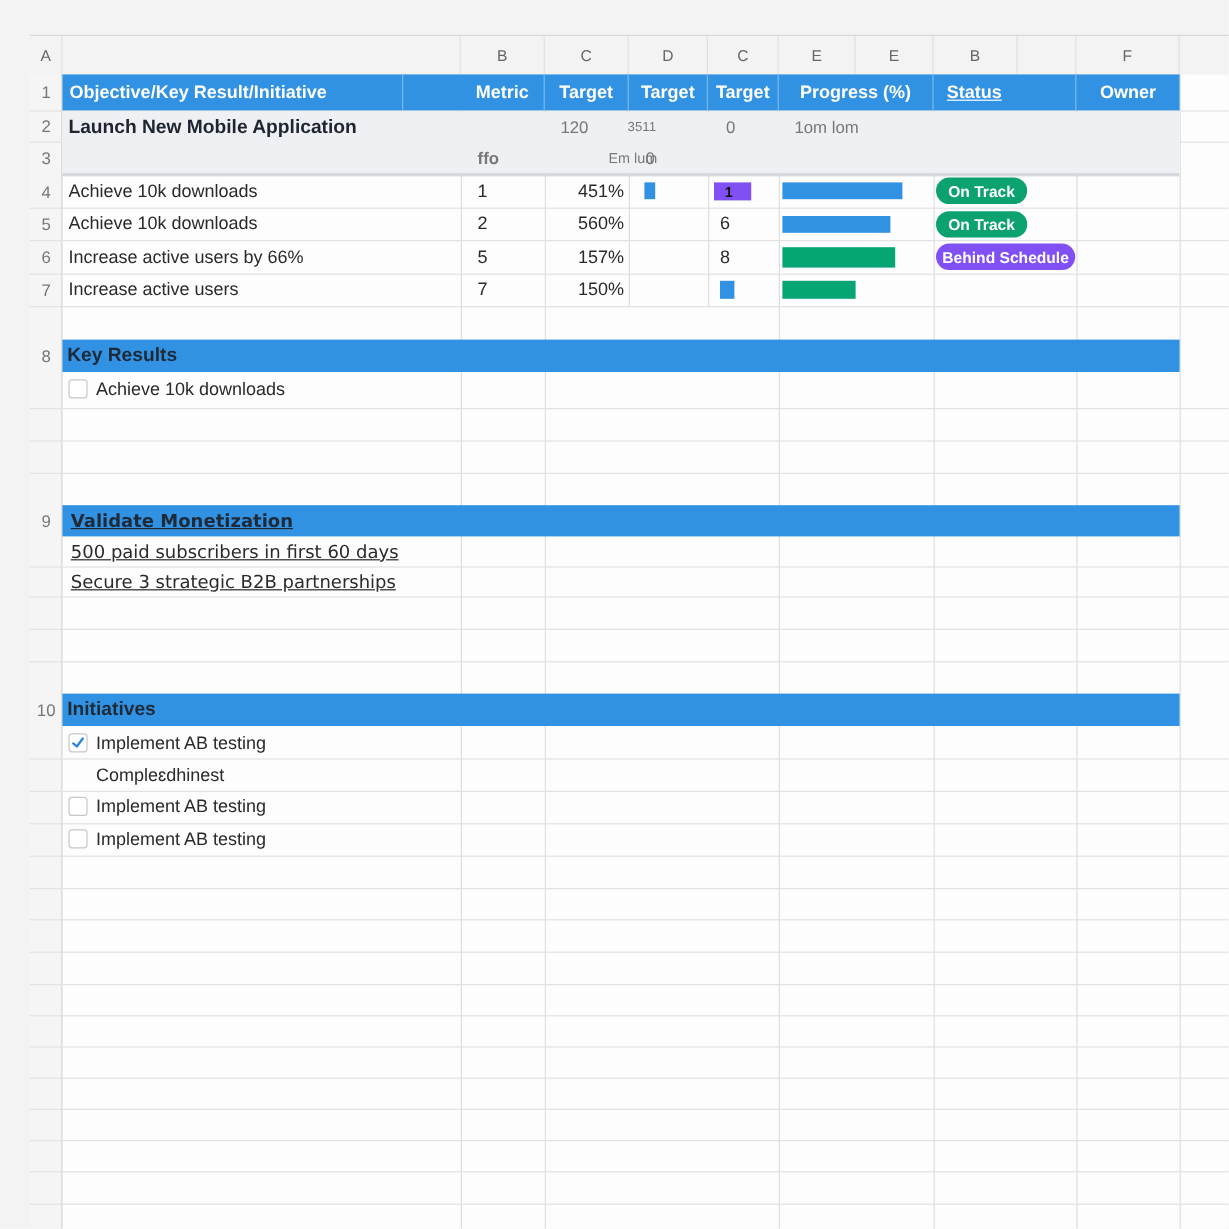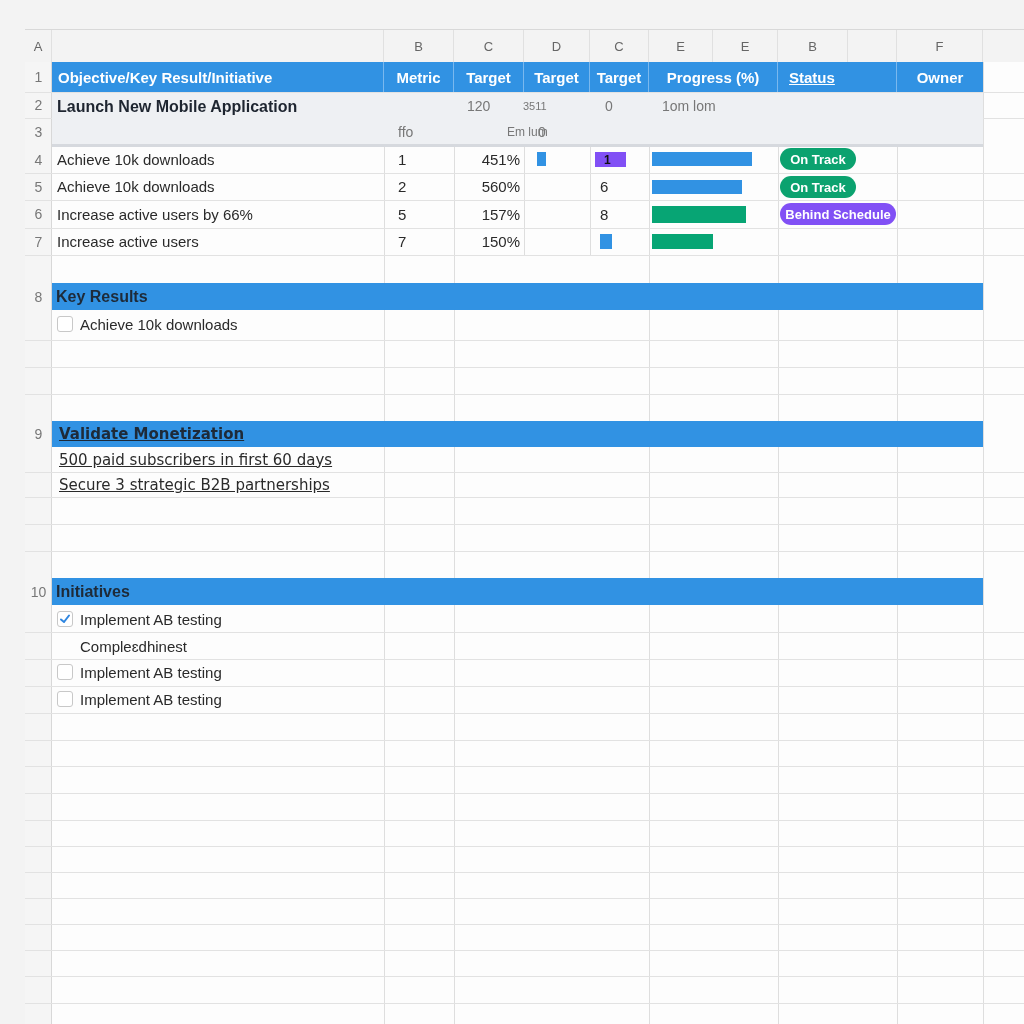--- a/index.html
+++ b/index.html
@@ -74,38 +74,38 @@
 <div class="hline" style="left:25px;width:999px;top:846px;"></div>
 <div class="hline" style="left:25px;width:999px;top:872px;"></div>
 <div class="hline" style="left:25px;width:999px;top:898px;"></div>
 <div class="hline" style="left:25px;width:999px;top:924px;"></div>
 <div class="hline" style="left:25px;width:999px;top:950px;"></div>
 <div class="hline" style="left:25px;width:999px;top:976px;"></div>
 <div class="hline" style="left:25px;width:999px;top:1003px;"></div>
 
 <div class="band" style="top:62px;height:30px;"></div>
 <div class="rowno" style="top:62px;height:30px;">1</div>
-<div class="hdrcell" style="left:52px;width:332px;padding-left:6px;">Objective/Key Result/Initiative</div>
+<div class="hdrcell" style="left:52px;width:284px;padding-left:6px;">Objective/Key Result/Initiative</div>
 <div class="hdrcell" style="left:384px;width:70px;justify-content:center;">Metric</div>
 <div class="hdrcell" style="left:454px;width:70px;justify-content:center;">Target</div>
 <div class="hdrcell" style="left:524px;width:66px;justify-content:center;">Target</div>
 <div class="hdrcell" style="left:590px;width:59px;justify-content:center;">Target</div>
 <div class="hdrcell" style="left:649px;width:129px;justify-content:center;">Progress (%)</div>
 <div class="hdrcell" style="left:778px;width:119px;padding-left:11px;text-decoration:underline;">Status</div>
 <div class="hdrcell" style="left:897px;width:86px;justify-content:center;border-right:none;">Owner</div>
 
 <div class="abs" style="left:52px;top:93px;width:931px;height:51px;background:#eef0f3;"></div>
 <div class="rowno" style="top:92px;height:26px;">2</div>
 <div class="rowno" style="top:118px;height:27px;">3</div>
 <div class="cell" style="left:57px;top:92px;height:30px;font-weight:bold;font-size:16px;color:#1e2530;">Launch New Mobile Application</div>
 <div class="cell muted" style="left:467px;top:92px;height:28px;font-size:14px;">120</div>
 <div class="cell muted" style="left:523px;top:92px;height:28px;font-size:11px;">3511</div>
 <div class="cell muted" style="left:605px;top:92px;height:28px;font-size:14px;">0</div>
 <div class="cell muted" style="left:662px;top:92px;height:28px;font-size:14px;">1om lom</div>
-<div class="cell muted" style="left:398px;top:118px;height:28px;font-size:14px;">ffo</div>
+<div class="cell muted" style="left:398px;top:118px;height:28px;font-size:14px;font-weight:bold;">ffo</div>
 <div class="cell muted" style="left:467px;top:118px;height:28px;font-size:12px;margin-left:40px;">Em lum</div>
 <div class="cell muted" style="left:538px;top:118px;height:28px;font-size:14px;">0</div>
 
 <div class="rowno" style="top:146px;height:27px;">4</div>
 <div class="cell" style="left:57px;top:146px;height:27px;">Achieve 10k downloads</div>
 <div class="cell" style="left:398px;top:146px;height:27px;">1</div>
 <div class="cell right" style="left:454px;width:70px;top:146px;height:27px;">451%</div>
 <div class="bar" style="left:537px;top:152px;width:9px;background:#3192e3;"></div>
 <div class="abs" style="left:595px;top:152px;width:31px;height:15px;background:#8150f5;font-size:12px;font-weight:bold;color:#111;display:flex;align-items:center;padding-left:9px;">1</div>
 <div class="bar" style="left:652px;top:152px;width:100px;background:#3192e3;"></div>

